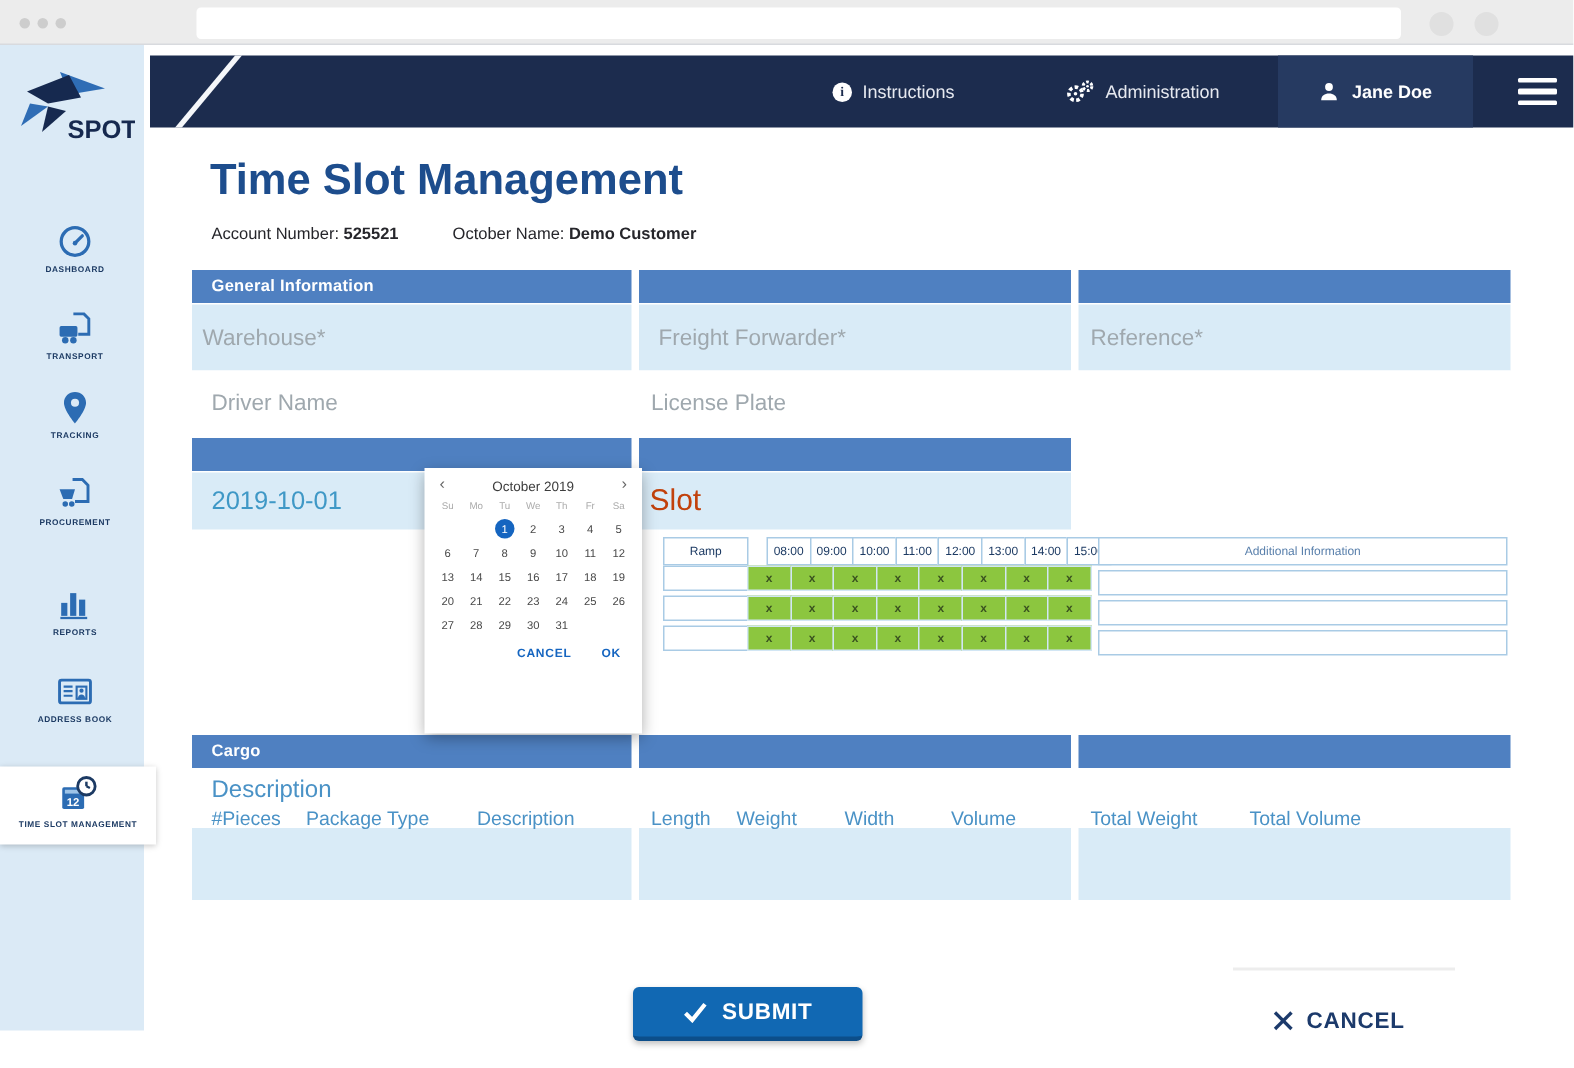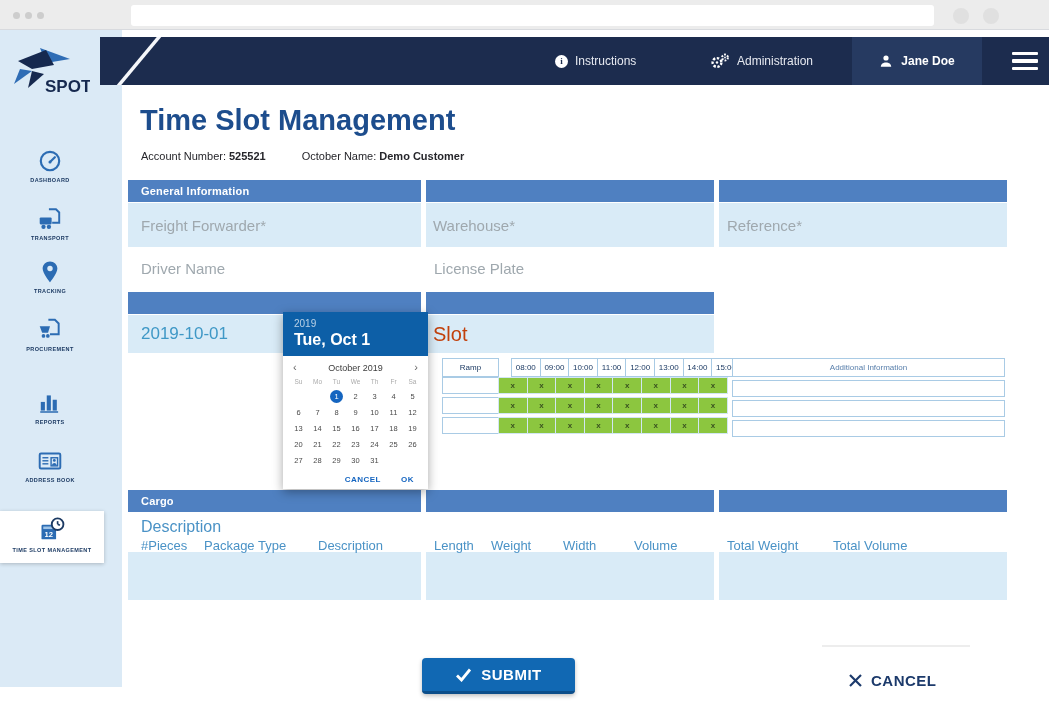--- a/index.html
+++ b/index.html
@@ -6,21 +6,21 @@
   body { font-family:"Liberation Sans", sans-serif; background:#fff; }
   #app { position:relative; width:1049px; height:712px; background:#fff; overflow:hidden; }
 
   
   .chrome { position:absolute; left:0; top:0; width:1049px; height:30px; background:#ececec; border-bottom:1px solid #d8dade; }
   .chrome .dot { position:absolute; top:12px; width:7px; height:7px; border-radius:50%; background:#cdcdcd; }
   .addrbar { position:absolute; left:131px; top:5px; width:803px; height:21px; background:#fff; border-radius:3px; }
   .chrome .circ { position:absolute; top:8px; width:16px; height:16px; border-radius:50%; background:#e0e0e0; }
 
   
-  .sidebar { position:absolute; left:0; top:30px; width:122px; height:657px; background:#dbeaf6; }
+  .sidebar { position:absolute; left:0; top:30px; width:96px; height:657px; background:#dbeaf6; }
   .logo { position:absolute; left:10px; top:12px; width:80px; height:54px; cursor:pointer; }
   .side-item { position:absolute; left:0; width:100px; text-align:center; cursor:pointer; }
   .side-item svg { display:block; margin:0 auto; }
   .side-label { display:block; margin-top:3px; font-size:5.5px; font-weight:bold; letter-spacing:.4px; color:#1c3a63; }
   .side-item.active { left:0; width:104px; background:#fff; padding-top:5px; height:52px; box-shadow:0 1px 4px rgba(0,0,0,.22); }
 
   
   .navbar { position:absolute; left:100px; top:37px; width:949px; height:48px; background:#1c2c4e; }
   .diag { position:absolute; left:0; top:0; }
   .nav-item { position:absolute; top:0; height:48px; display:flex; align-items:center; gap:7px; color:#e6e9f0; font-size:12px; cursor:pointer; }
@@ -231,25 +231,25 @@
   </div>
 
   <div class="sect tri-grid sec-bar" id="gi-bar">
     <div>
         <span class="sec-title">General Information</span>
       </div>
     <div></div>
     <div></div>
   </div>
   <div class="sect tri-grid" id="gi-row1">
+    <div class="cell-lb pad-m">
+        <span class="ph">Warehouse*</span>
+      </div>
     <div class="cell-lb pad-l">
         <span class="ph">Freight Forwarder*</span>
-      </div>
-    <div class="cell-lb pad-m">
-        <span class="ph">Warehouse*</span>
       </div>
     <div class="cell-lb pad-r">
         <span class="ph">Reference*</span>
       </div>
   </div>
   <div class="sect" id="gi-row2">
     <span class="ph" id="gi-dn">Driver Name</span>
     <span class="ph" id="gi-lp">License Plate</span>
   </div>
 
@@ -262,24 +262,20 @@
         <span class="field-date">2019-10-01</span>
       </div>
     <div class="cell-lb pad-m">
         <span class="field-sd">Slot</span>
       </div>
   </div>
 
   <div class="sect" style="top:0; height:0;">
 
     <div class="calendar">
-      <div class="cal-head">
-        <div class="cal-year">2019</div>
-        <div class="cal-date">Tue, Oct 1</div>
-      </div>
       <div class="cal-month-row">
         <span class="cal-chev">‹</span>
         <span class="cal-month">October 2019</span>
         <span class="cal-chev">›</span>
       </div>
       <div class="cal-weekdays">
           <div class="wd">Su</div>
           <div class="wd">Mo</div>
           <div class="wd">Tu</div>
           <div class="wd">We</div>

